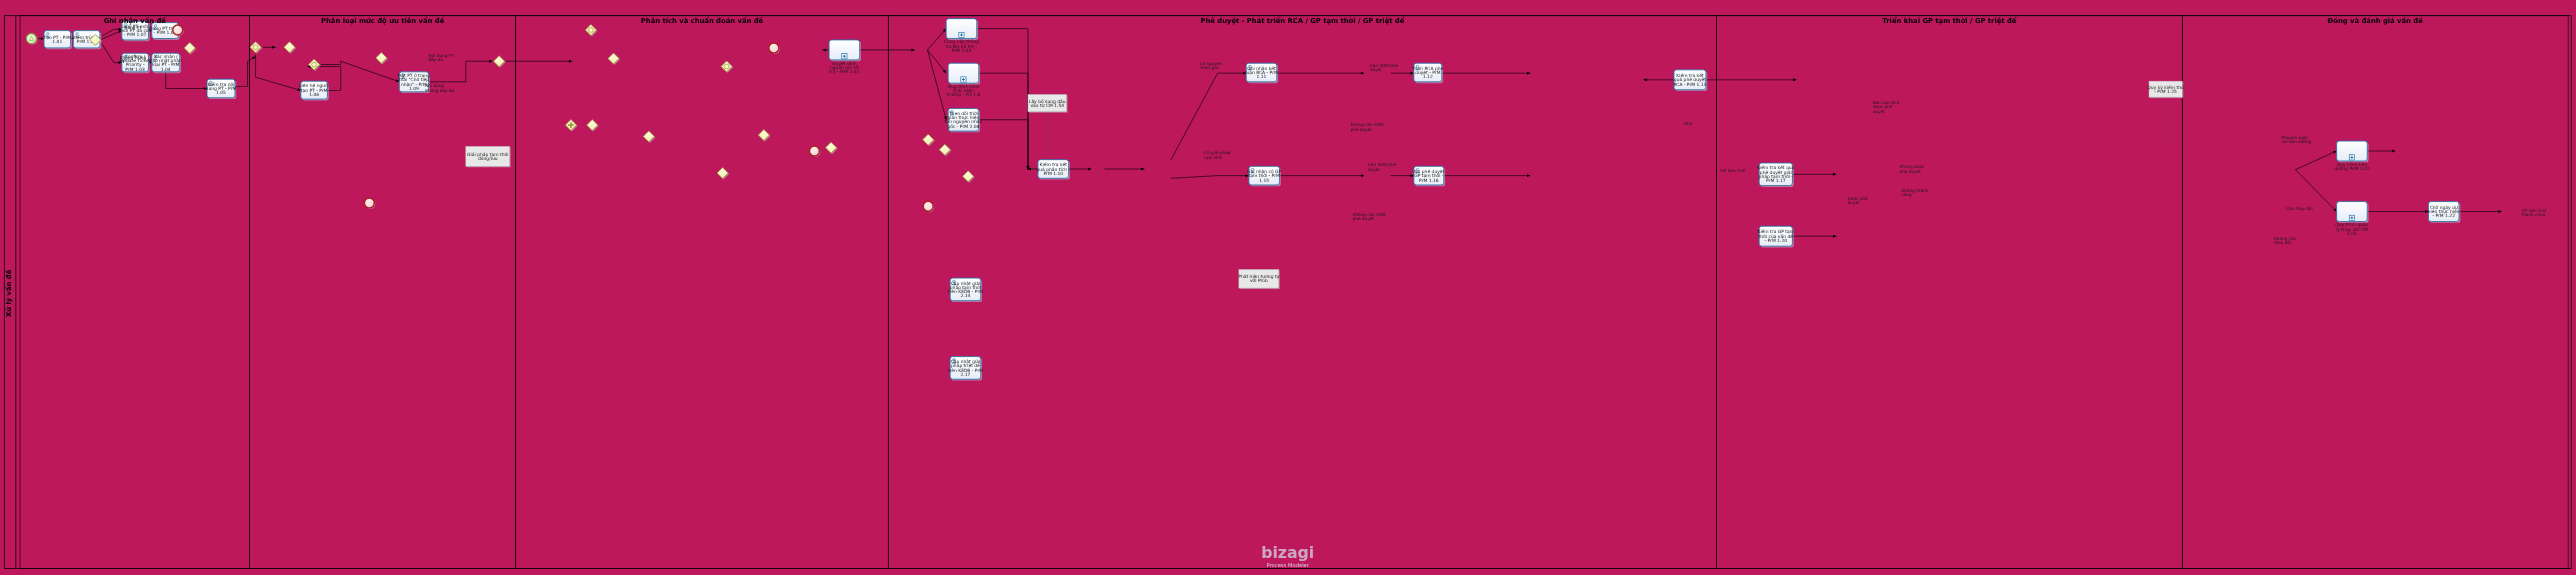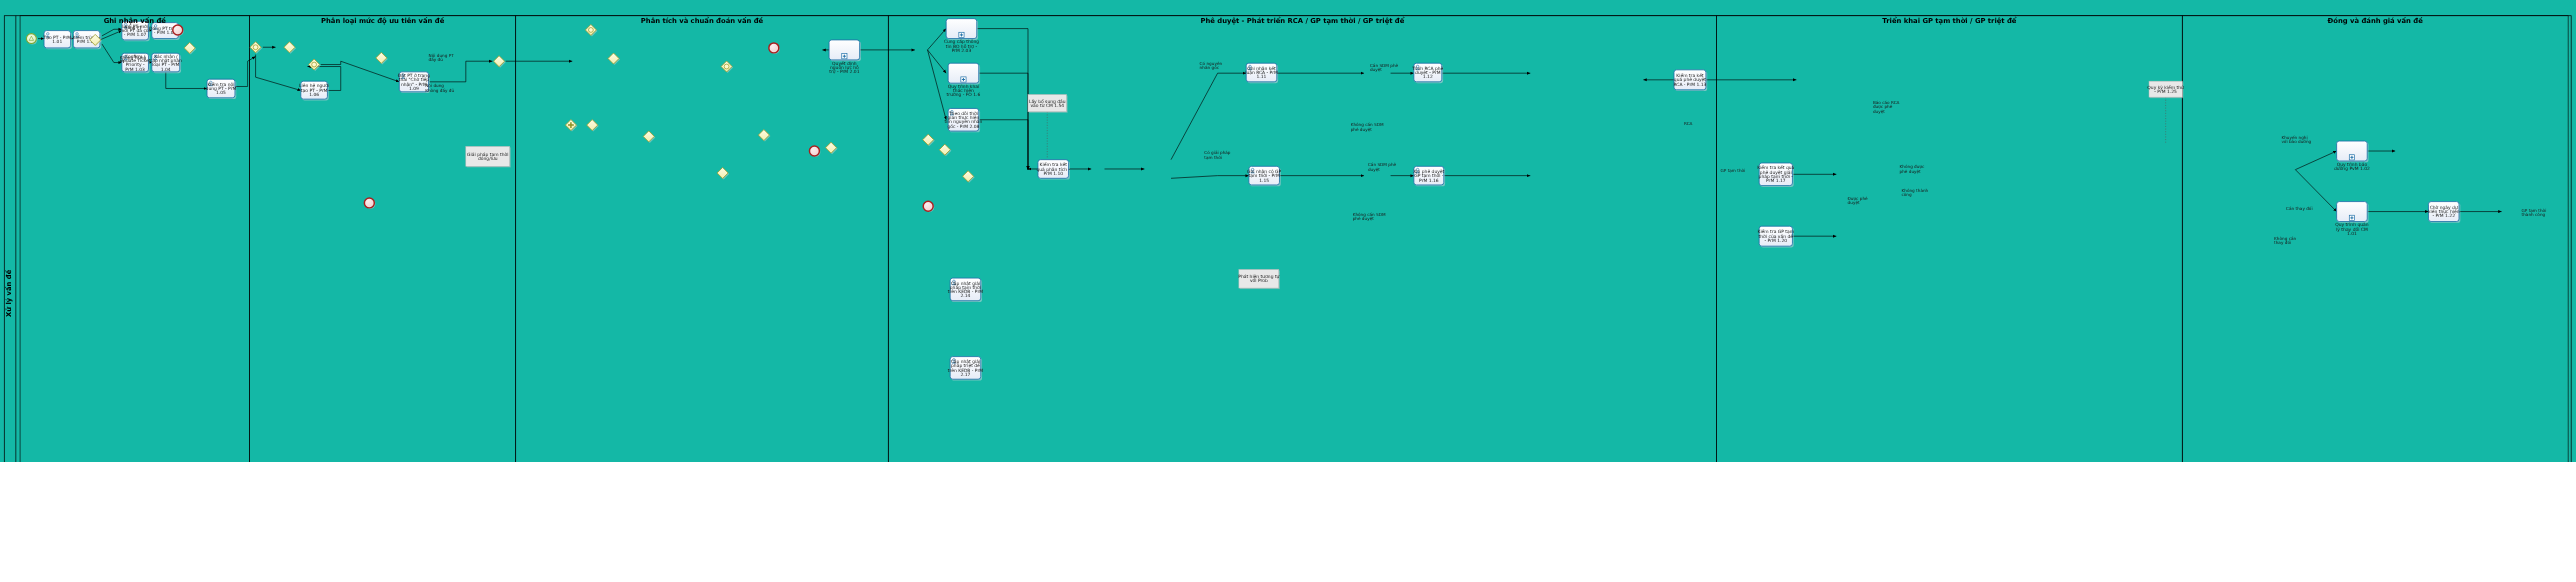--- a/index.html
+++ b/index.html
@@ -1,17 +1,17 @@
 <!DOCTYPE html>
 <html style="font-size:8.4px"><head>
 <meta charset="utf-8">
 <style>
   html,body{margin:0;padding:0;background:#ffffff;}
   body{font-family:"DejaVu Sans","Liberation Sans",sans-serif;}
-  #stage{position:relative;width:2576px;height:462px;background:#14b8a6;overflow:hidden;}
+  #stage{position:relative;width:2576px;height:575px;background:#be185d;overflow:hidden;}
   svg{display:block;}
   .lane-title{font-size:13px;font-weight:bold;fill:#000;}
   .pool-label{font-size:13px;font-weight:bold;fill:#000;}
   .task-text{font-size:8.5px;fill:#1a1a1a;}
   .flow-label{font-size:8px;fill:#1a1a1a;}
   .wm{font-size:30px;font-weight:bold;fill:#cfd8e4;opacity:.75;}
   .wm2{font-size:10px;fill:#cfd8e4;}
 </style>
 </head>
 <body>

